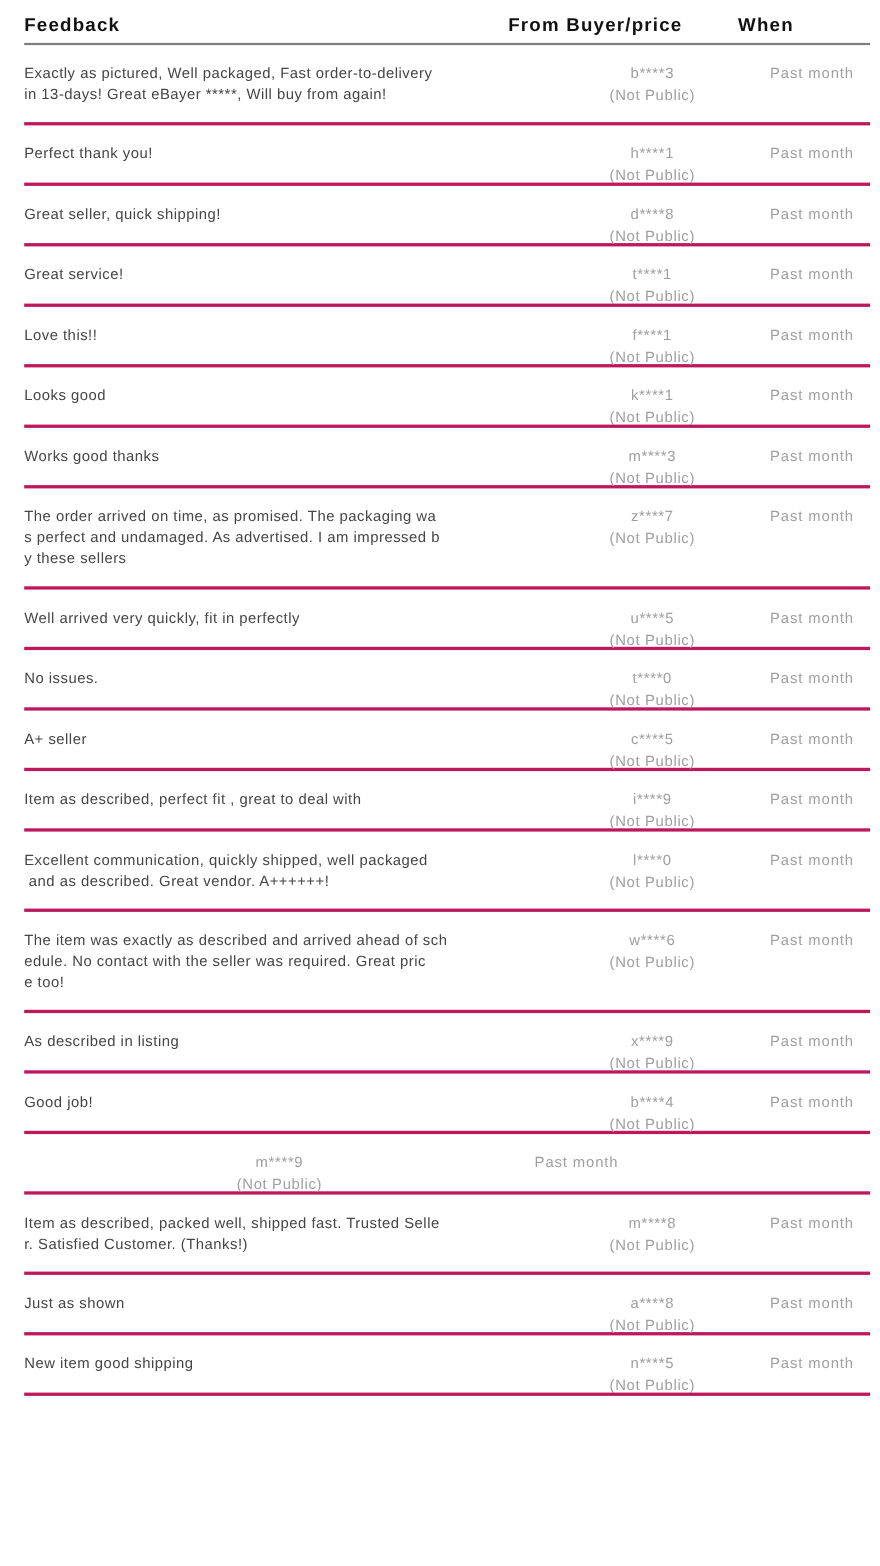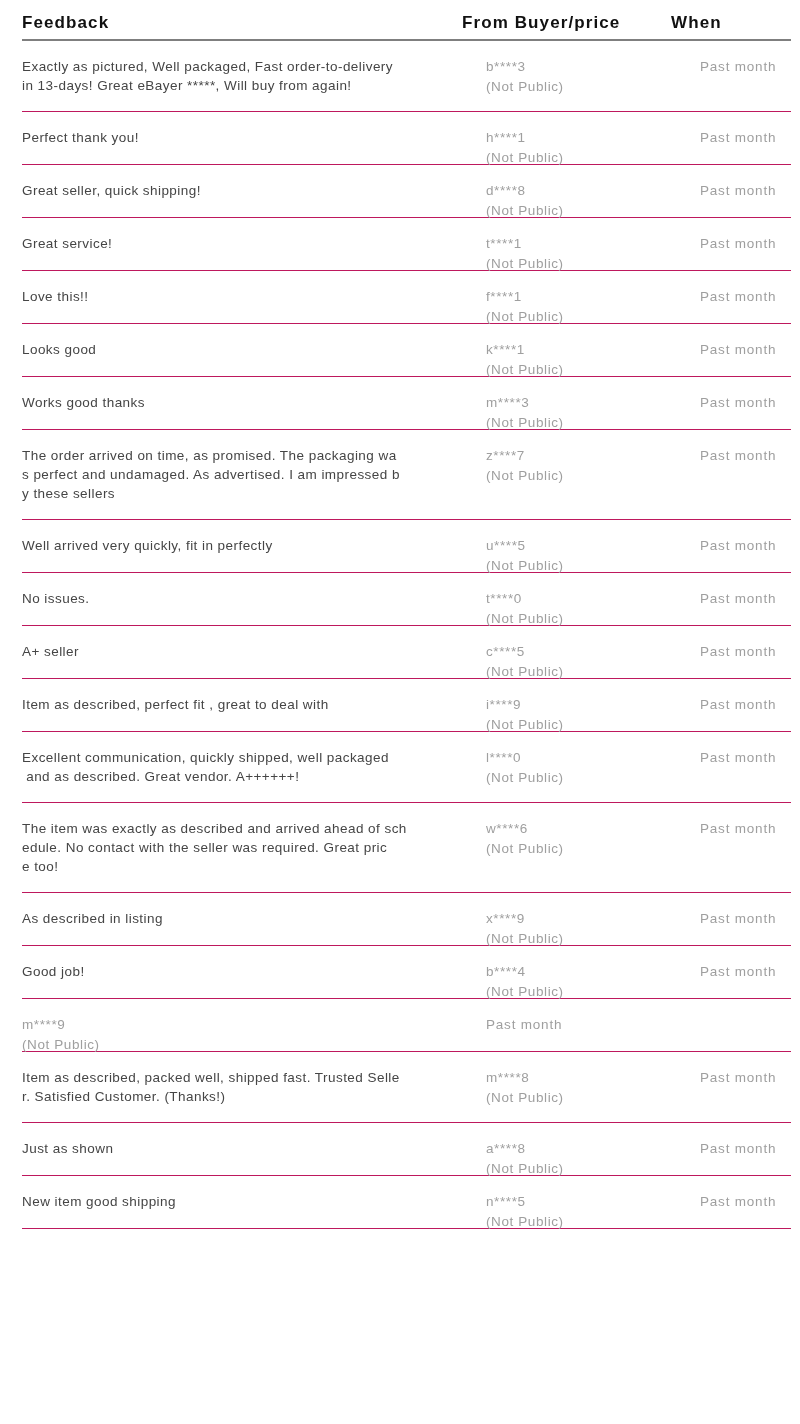--- a/index.html
+++ b/index.html
@@ -33,32 +33,33 @@
   }
   .th-feedback { left: 0; }
   .th-buyer    { left: 440px; text-align: right; }
   .th-when     { left: 649px; }
   
   .row {
     display: grid;
     grid-template-columns: 464px 214px 1fr;
     align-items: start;
     padding: 16px 0;
-    border-bottom: 1px solid #be185d;
+    border-bottom: 3px solid #be185d;
   }
   .cell-feedback {
     font-size: 13.5px;
     line-height: 19px;
     letter-spacing: 0.45px;
     color: #454545;
     white-space: pre-wrap; 
   }
   .cell-buyer {
     height: 20px;          
     overflow: visible;
+    text-align: center;
   }
   .buyer-id, .buyer-privacy {
     font-size: 13.5px;
     line-height: 20px;
     letter-spacing: 0.6px;
     color: #9f9f9f;
     white-space: nowrap;
   }
   .cell-when {
     font-size: 13.5px;

